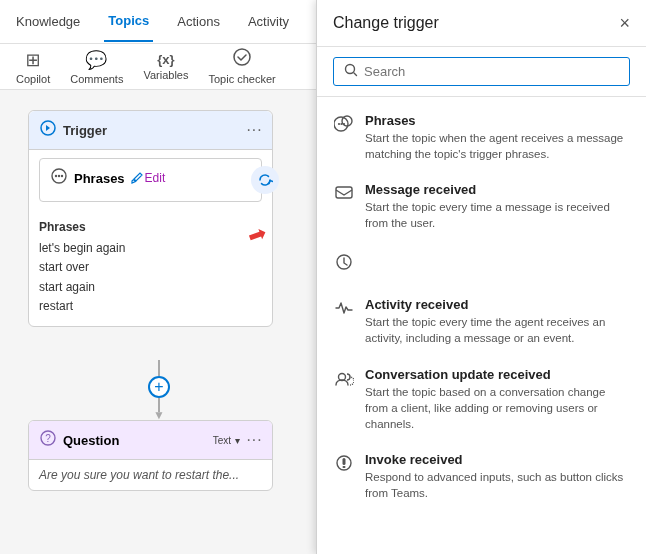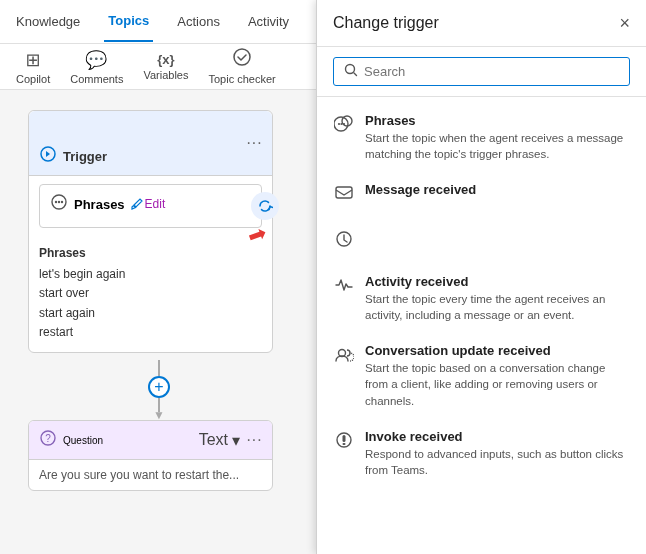--- a/index.html
+++ b/index.html
@@ -85,21 +85,20 @@
       justify-content: space-between;
       padding: 8px 10px;
       background: #e8f0fe;
       border-bottom: 1px solid #d0d0d0;
       border-radius: 6px 6px 0 0;
     }
     .trigger-header-left {
       display: flex;
       align-items: center;
       gap: 6px;
-      margin-top: 26px;
     }
     .trigger-icon {
       font-size: 16px;
       color: #0078d4;
     }
     .trigger-title {
       font-weight: 600;
       font-size: 13px;
       color: #333;
     }
@@ -228,34 +227,35 @@
     .question-header-left {
       display: flex;
       align-items: center;
       gap: 6px;
     }
     .question-icon {
       font-size: 16px;
       color: #8764b8;
     }
     .question-title {
-      font-weight: 400;
+      font-weight: 700;
+      font-size: 13px;
+    }
+    .question-badge {
+      display: flex;
+      align-items: center;
+      gap: 4px;
       font-size: 10px;
-    }
-    .question-badge {
-      display: flex;
-      align-items: center;
-      gap: 4px;
-      font-size: 16px;
       color: #444;
     }
     .question-body {
       padding: 8px 10px;
       font-size: 12px;
       color: #555;
+      font-style: italic;
     }
 
     
     .modal-overlay {
       position: absolute;
       top: 0;
       left: 316px;
       width: 330px;
       height: 554px;
       background: #fff;
@@ -510,20 +510,21 @@
       <div class="trigger-opt-desc">Start the topic when the agent receives a message matching the topic's trigger phrases.</div>
     </div>
   </div>
       <div class="trigger-option">
     <span class="trigger-opt-icon"><svg width="20" height="20" viewBox="0 0 20 20" fill="none">
             <rect x="2" y="4" width="16" height="11" rx="2" stroke="#555" stroke-width="1.4"></rect>
             <path d="M2 7l8 5 8-5" stroke="#555" stroke-width="1.4"></path>
           </svg></span>
     <div class="trigger-opt-content">
       <div class="trigger-opt-title">Message received</div>
+      <div class="trigger-opt-desc">Start the topic every time a message is received from the user.</div>
     </div>
   </div>
       <div class="trigger-option">
     <span class="trigger-opt-icon"><svg width="20" height="20" viewBox="0 0 20 20" fill="none">
             <circle cx="10" cy="10" r="7" stroke="#555" stroke-width="1.4"></circle>
             <path d="M10 6v5l3 2" stroke="#555" stroke-width="1.4" stroke-linecap="round"></path>
           </svg></span>
   </div>
       <div class="trigger-option">
     <span class="trigger-opt-icon"><svg width="20" height="20" viewBox="0 0 20 20" fill="none">

